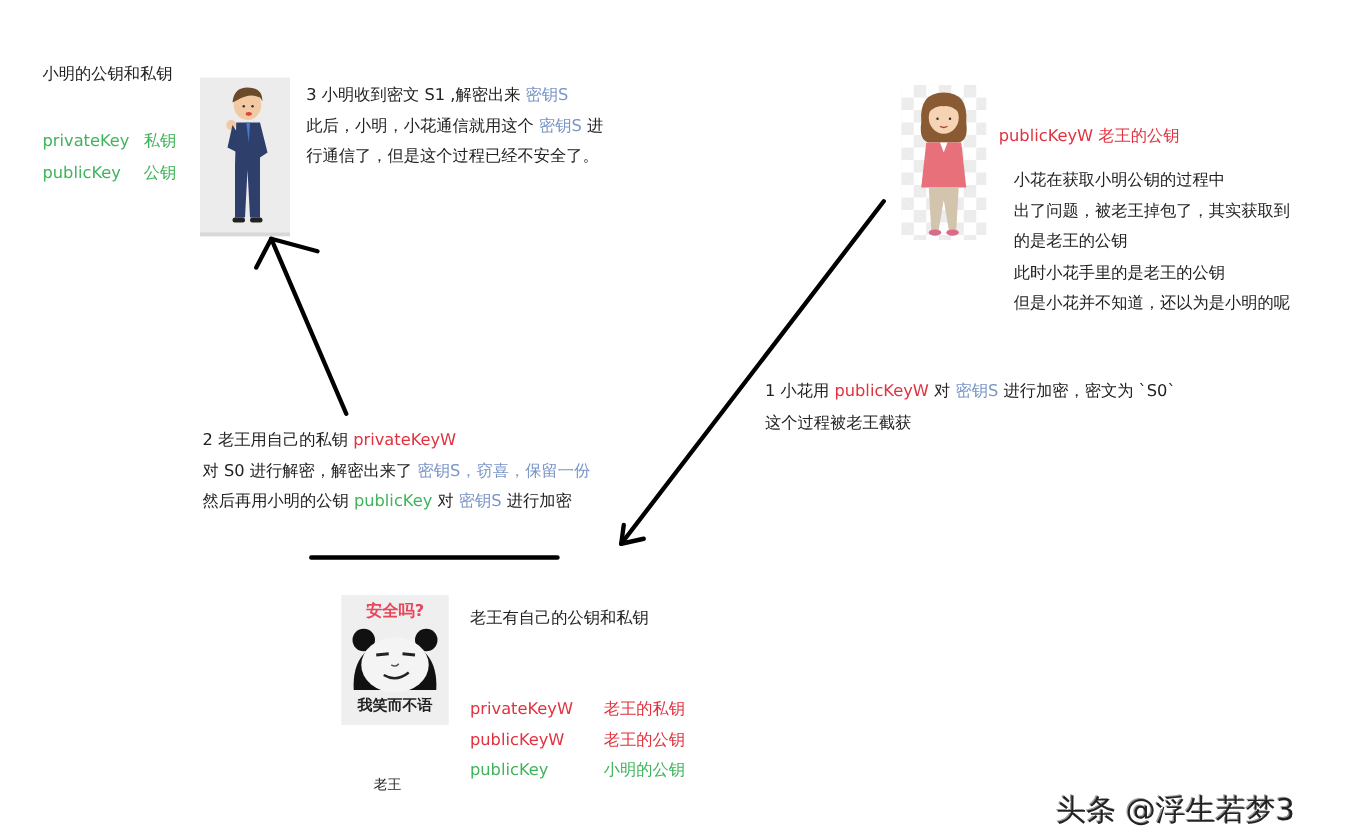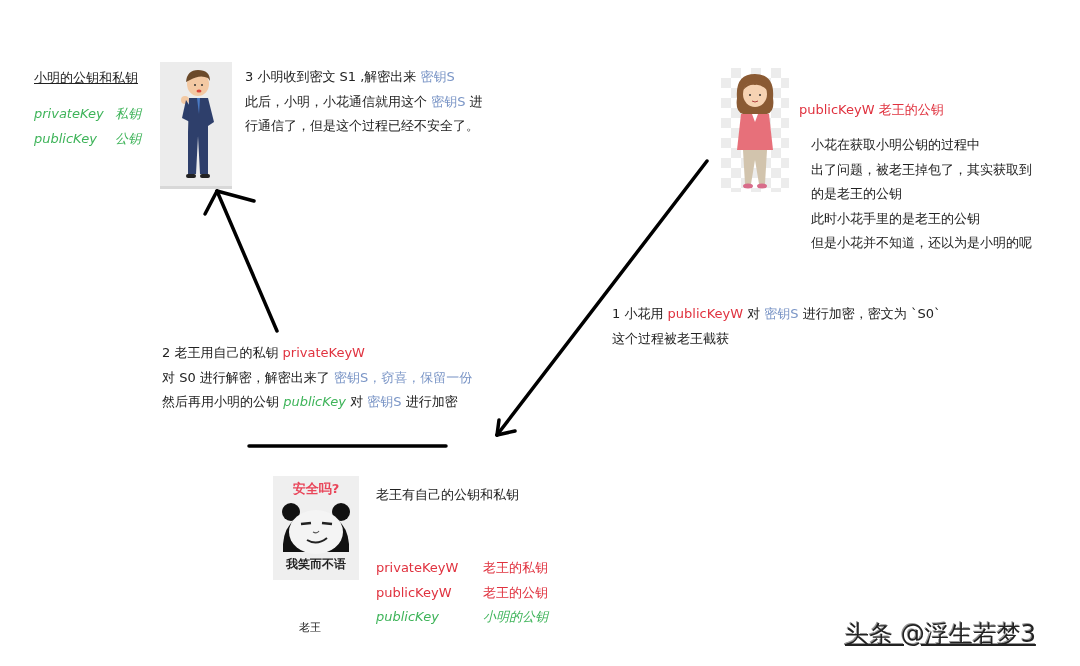--- a/index.html
+++ b/index.html
@@ -1,21 +1,21 @@
 <!DOCTYPE html>
 <html><head>
   <meta charset="utf-8">
   <style>
     html, body { margin: 0; padding: 0; background: #ffffff; }
     body { width: 1080px; height: 666px; position: relative; overflow: hidden;
            font-family: "DejaVu Sans", "Liberation Sans", sans-serif; color: #222; }
     .abs { position: absolute; }
     .txt { font-size: 13px; line-height: 24.5px; white-space: nowrap; }
     .small { font-size: 11px; color: #222; margin-top: 26px; }
-    .green { color: #3fb45a; font-style: italic; }
+    .green { color: #3fb45a; }
     .red { color: #e0323f; }
     .blue { color: #7a95c6; }
     .key-row { display: flex; }
     .key-row .k { display: inline-block; }
     svg.arrows { position: absolute; left: 0; top: 0; }
 
     
     .avatar { position: absolute; overflow: hidden; }
     .av-xm { left: 160px; top: 62px; width: 72px; height: 124px; background: #ececec; border-bottom: 3px solid #d8d8d8; }
     .av-xh { left: 721px; top: 68px; width: 68px; height: 124px;
@@ -43,21 +43,21 @@
 
   <g stroke="#000" stroke-width="3.5" stroke-linecap="round" fill="none">
     <line x1="707" y1="161" x2="497" y2="435"></line>
     <line x1="497" y1="435" x2="499" y2="420"></line>
     <line x1="497" y1="435" x2="515" y2="431"></line>
   </g>
 
   <line x1="249" y1="446" x2="446" y2="446" stroke="#000" stroke-width="3.5" stroke-linecap="round"></line>
 </svg>
 
-<div class="abs txt" style="left:34px; top:66px;text-decoration:underline;">小明的公钥和私钥</div>
+<div class="abs txt" style="left:34px; top:48px;">小明的公钥和私钥</div>
 <div class="abs txt green" style="left:34px; top:102px;">
   <div class="key-row">
     <span class="k" style="width:81px;">privateKey</span>
     <span class="k">私钥</span>
   </div>
   <div class="key-row">
     <span class="k" style="width:81px;">publicKey</span>
     <span class="k">公钥</span>
   </div>
 </div>
@@ -151,13 +151,13 @@
   <div class="key-row red">
     <span class="k" style="width:107px;">publicKeyW</span>
     <span class="k">老王的公钥</span>
   </div>
   <div class="key-row green">
     <span class="k" style="width:107px;">publicKey</span>
     <span class="k">小明的公钥</span>
   </div>
 </div>
 
-<div class="abs watermark" style="left:845px; top:618px;text-decoration:underline;">头条 @浮生若梦3</div>
+<div class="abs watermark" style="left:845px; top:632px;">头条 @浮生若梦3</div>
 
 </body></html>

